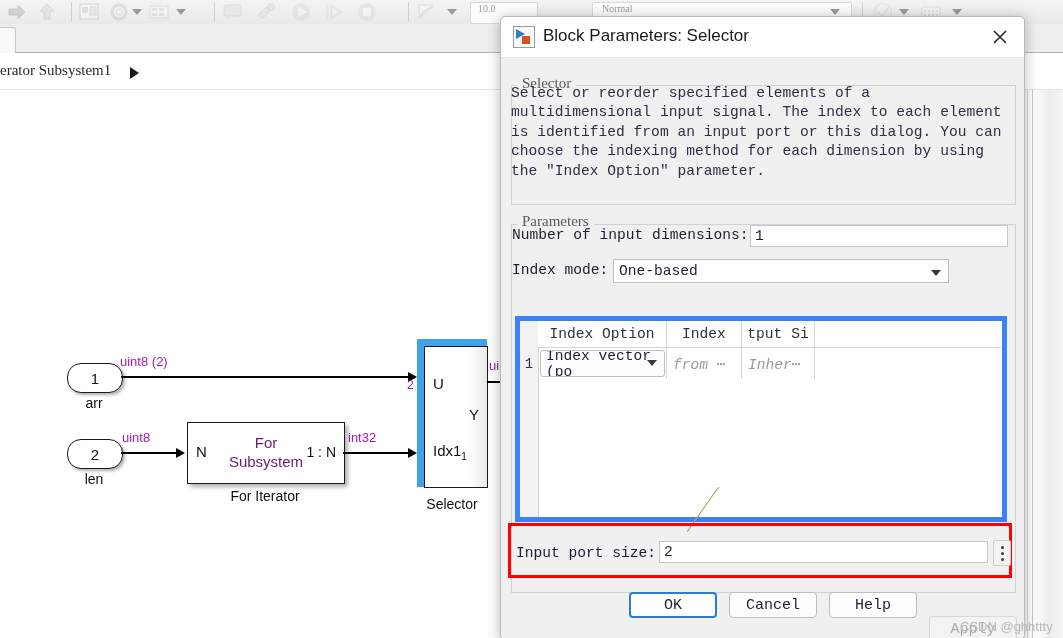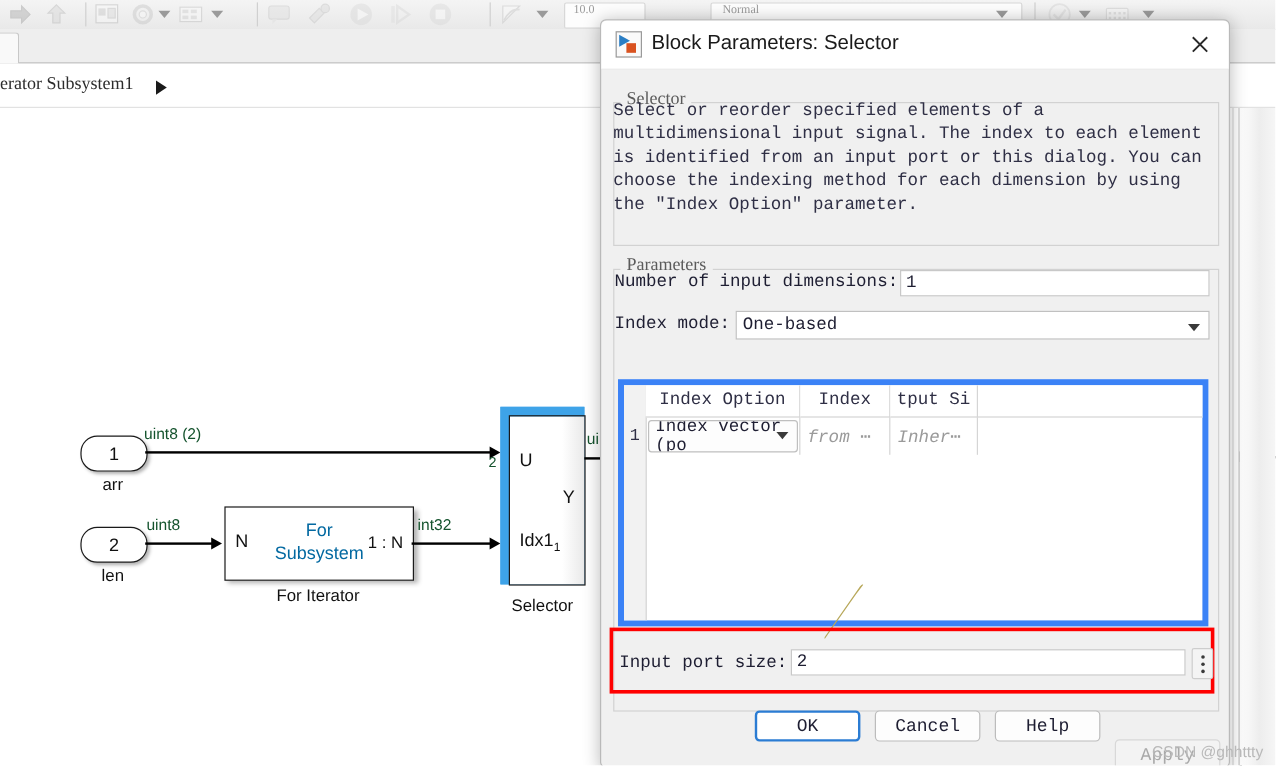--- a/index.html
+++ b/index.html
@@ -142,36 +142,36 @@
     font-size: 15px; color: #111;
   }
   .blk-label {
     position: absolute;
     font-size: 14px; color: #111;
     text-align: center;
     white-space: nowrap;
   }
   .sig-label {
     position: absolute;
-    font-size: 13px; color: #14532d;
+    font-size: 13px; color: #a21caf;
     white-space: nowrap;
   }
 
   .fi-block {
     position: absolute;
     left: 187px; top: 332px;
     width: 156px; height: 60px;
     border: 1.6px solid #1a1a1a;
     background: #ffffff;
     box-shadow: 3px 3px 4px rgba(0,0,0,0.30);
   }
   .fi-n { position:absolute; left:8px; top:20px; font-size:15px; color:#111; }
   .fi-mid {
     position: absolute; left: 0; top: 10px; width: 100%;
-    text-align: center; font-size: 15px; color: #0369a1; line-height: 19px;
+    text-align: center; font-size: 15px; color: #701a75; line-height: 19px;
   }
   .fi-out { position: absolute; right: 8px; top: 21px; font-size: 14px; color: #111; }
 
   .sel-wrap {
     position: absolute; left: 417px; top: 249px;
     width: 70px; height: 148px;
     border: 4px solid #3ea3e8;
     background: #3ea3e8;
     box-sizing: border-box;
   }
@@ -623,21 +623,21 @@
     <div class="grp" style="left:10px; top:207px; width:503px; height:367px;"></div>
     <div class="grp-legend" style="left:16px; top:196px;">Parameters</div>
   </div>
 
   <div class="desc">Select or reorder specified elements of a multidimensional input signal. The index to each element is identified from an input port or this dialog. You can choose the indexing method for each dimension by using the "Index Option" parameter.</div>
 
   <div class="param-label" style="left:512px; top:227px;">Number of input dimensions:</div>
   <div class="txtfield" style="left:750px; top:225px; width:258px; height:22px;">1</div>
 
   <div class="param-label" style="left:512px; top:262px;">Index mode:</div>
-  <div class="dropdown" style="left:613px; top:259px; width:395px; height:24px;">
+  <div class="dropdown" style="left:613px; top:259px; width:336px; height:24px;">
     <span>One-based</span>
     <span class="dd-caret"></span>
   </div>
 
   <div class="tbl-box">
     <div class="tbl-gutter"></div>
 
     <div class="tbl-hdr" style="left:18px; width:129px;">Index Option</div>
     <div class="tbl-hdr" style="left:147px; width:75px;">Index</div>
     <div class="tbl-hdr" style="left:222px; width:73px;">tput Si</div>

